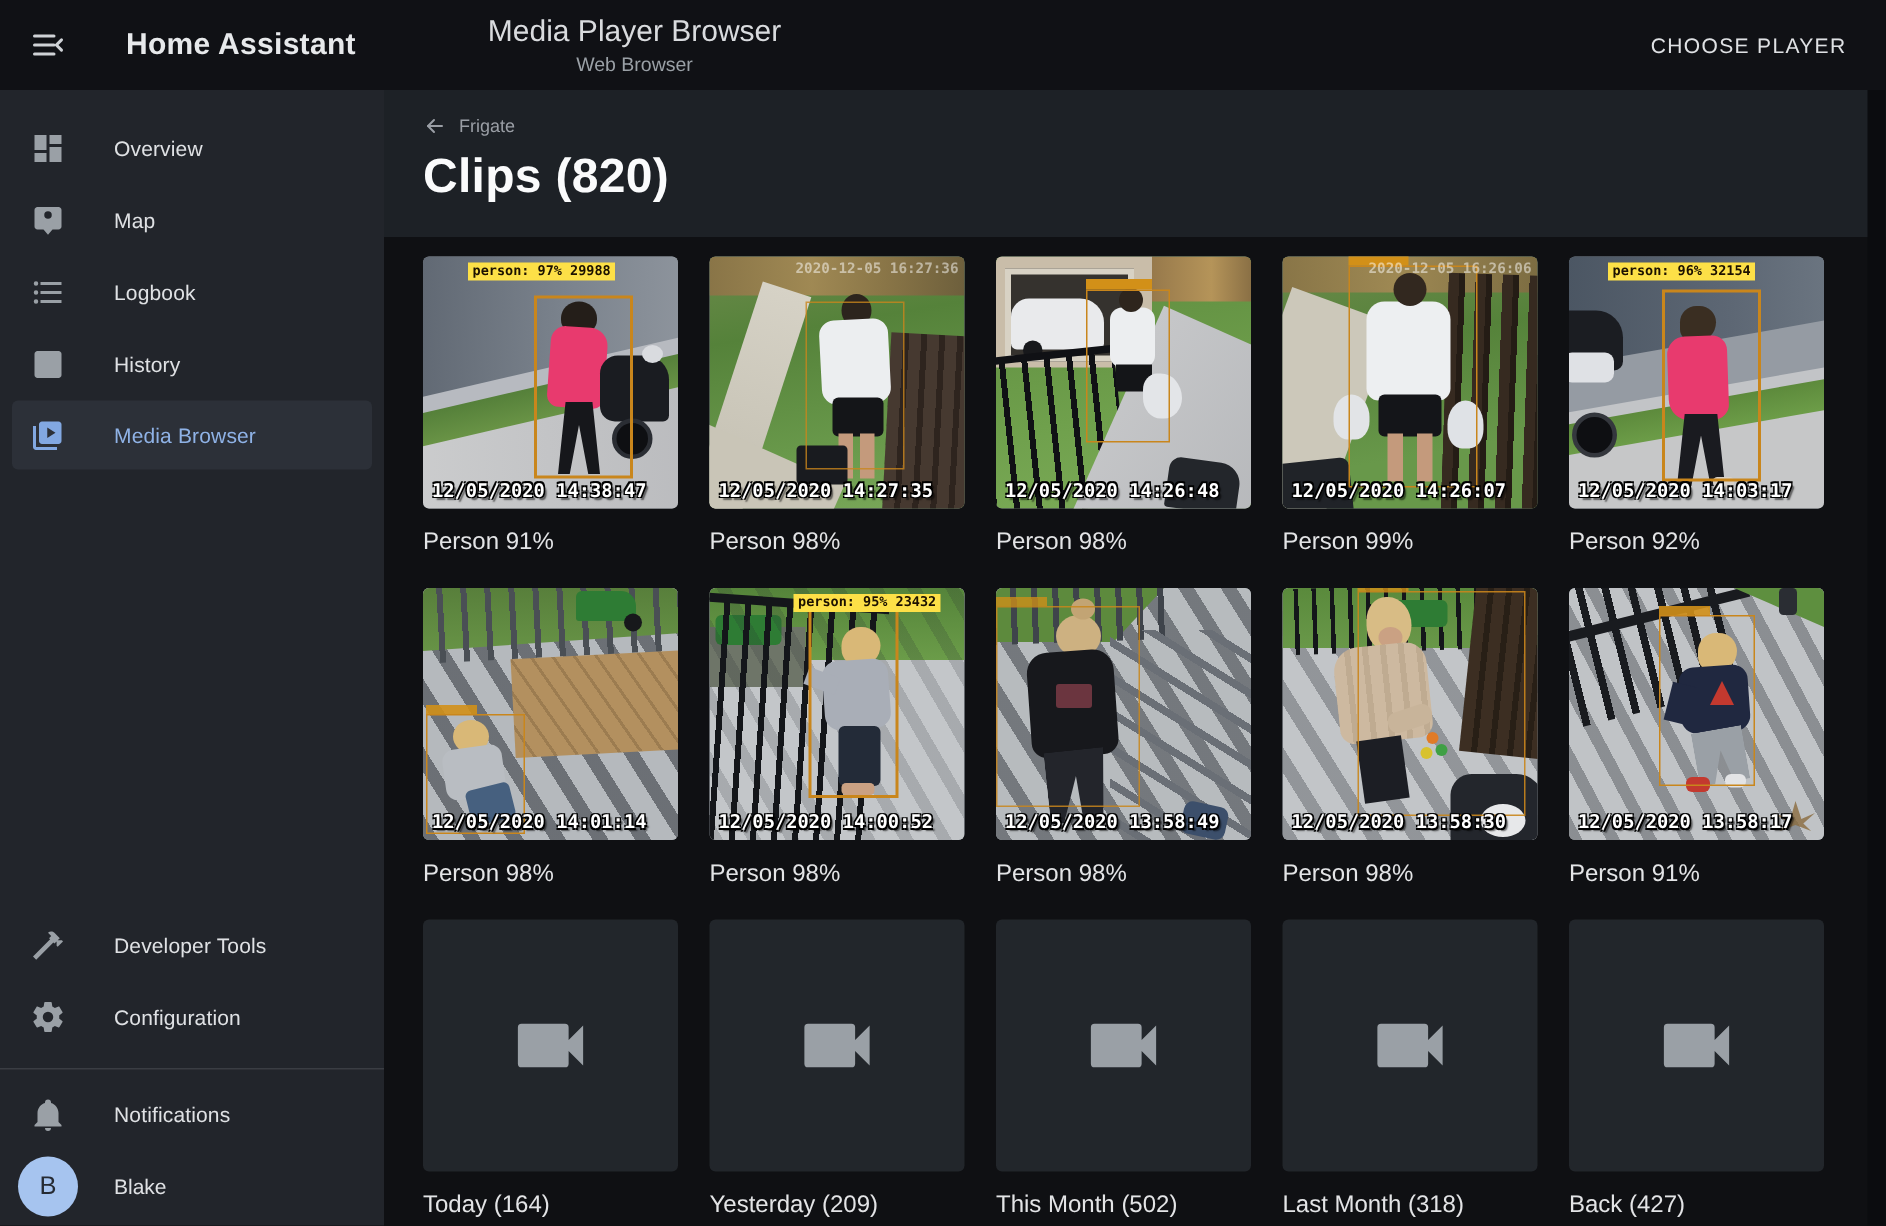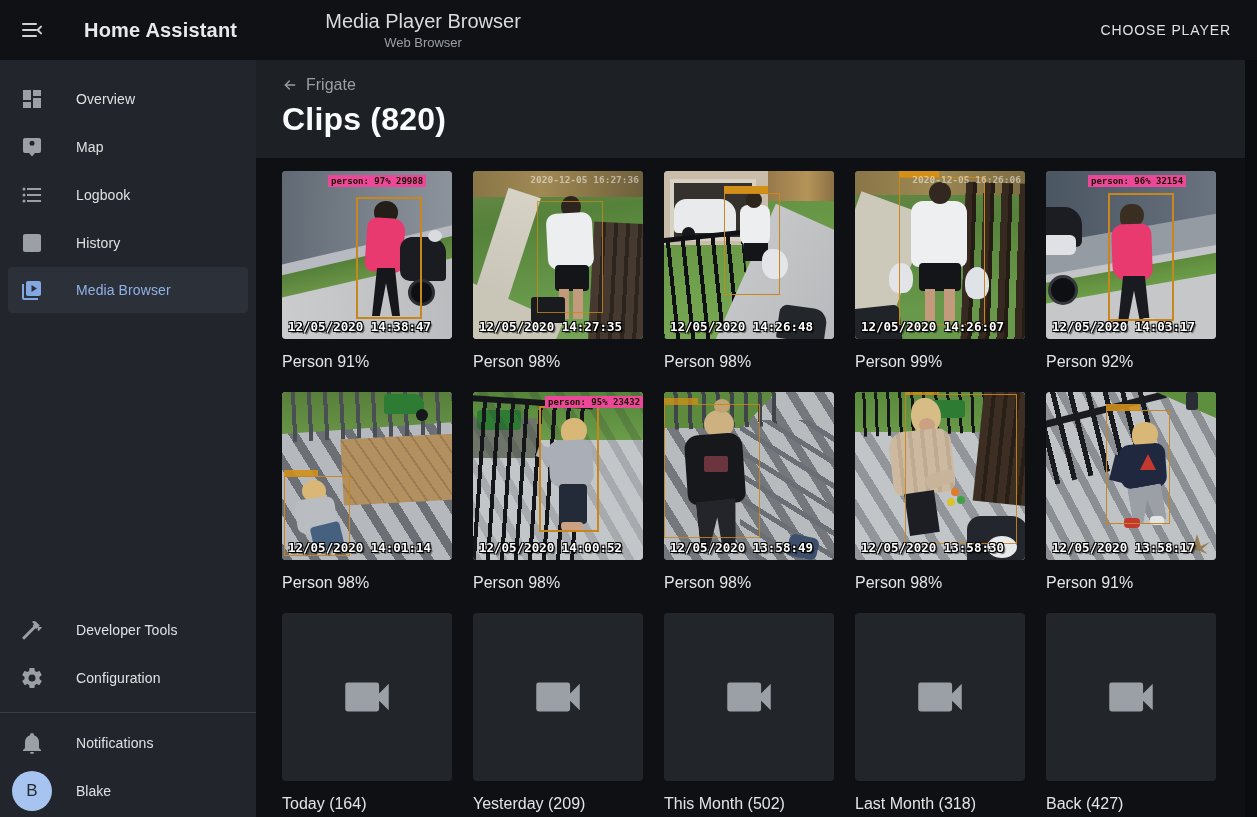--- a/index.html
+++ b/index.html
@@ -33,34 +33,34 @@
   .user-item{display:flex;align-items:center;height:48px;padding-left:12px;gap:24px;cursor:pointer;margin-bottom:2px;}
   .avatar{width:40px;height:40px;border-radius:50%;background:#a6c4ef;color:#262b33;display:flex;align-items:center;
     justify-content:center;font-size:17px;font-weight:500;}
   .user-name{font-size:14px;font-weight:500;color:#dfe1e4;}
 
   
   .content{position:fixed;left:256px;top:60px;right:0;bottom:0;background:#0f1013;overflow:hidden;}
   .content-header{height:98px;background:#1d2126;padding:16px 0 0 26px;}
   .breadcrumb{display:flex;align-items:center;gap:8px;background:none;border:none;padding:0;cursor:pointer;}
   .breadcrumb svg{display:block;}
-  .crumb-label{font-size:16px;color:#9b9ea0;color:#9a9ea5;font-family:inherit;}
+  .crumb-label{font-size:12px;color:#9b9ea0;color:#9a9ea5;font-family:inherit;}
   .page-title{margin:7px 0 0 0;font-size:32px;font-weight:700;color:#fafbfc;letter-spacing:.2px;}
   .grid{display:grid;grid-template-columns:repeat(5,170px);column-gap:21px;row-gap:20px;padding:13px 41px 0 26px;}
   .grid.folders{padding-top:20px;}
   .cell{width:170px;}
   .caption{margin-top:13px;font-size:16px;color:#e3e4e6;line-height:20px;white-space:nowrap;}
   .scroll-strip{position:fixed;right:0;top:60px;bottom:0;width:12px;background:#0b0c0f;z-index:40;}
 
   
   .thumb{position:relative;width:170px;height:168px;border-radius:4px;overflow:hidden;background:#7c8289;cursor:pointer;}
   .thumb div{position:absolute;}
   .bbox{border:2px solid #c9861c;background:transparent;z-index:4;}
-  .chip{position:absolute;z-index:5;font:700 9px "DejaVu Sans Mono",monospace;background:#ec4899;color:#1c1100;
-    padding:1px 3px;white-space:nowrap;margin-left:16px;}
+  .chip{position:absolute;z-index:5;font:700 9px "DejaVu Sans Mono",monospace;background:#fde047;color:#1c1100;
+    padding:1px 3px;white-space:nowrap;}
   .faint{position:absolute;right:4px;top:3px;z-index:6;font:700 9.5px "DejaVu Sans Mono",monospace;
     color:rgba(255,255,255,.5);white-space:nowrap;}
   .osd{position:absolute;left:6px;bottom:5px;z-index:6;font:700 12.5px "DejaVu Sans Mono",monospace;color:#fff;
     white-space:nowrap;text-shadow:-1px -1px 0 #000,1px -1px 0 #000,-1px 1px 0 #000,1px 1px 0 #000,2px 2px 1px rgba(0,0,0,.55);}
   .folder-thumb{width:170px;height:168px;border-radius:4px;background:#22262b;display:flex;align-items:center;justify-content:center;cursor:pointer;}
   .vicon svg{display:block;width:58px;height:58px;}
   .vicon path{fill:#9aa0a6;}
 
   
   .street-stroller-right .l1{inset:-30px -20px auto -20px;height:112px;background:linear-gradient(105deg,#59616c,#7b838d 55%,#949aa2);transform:rotate(-13deg);}

